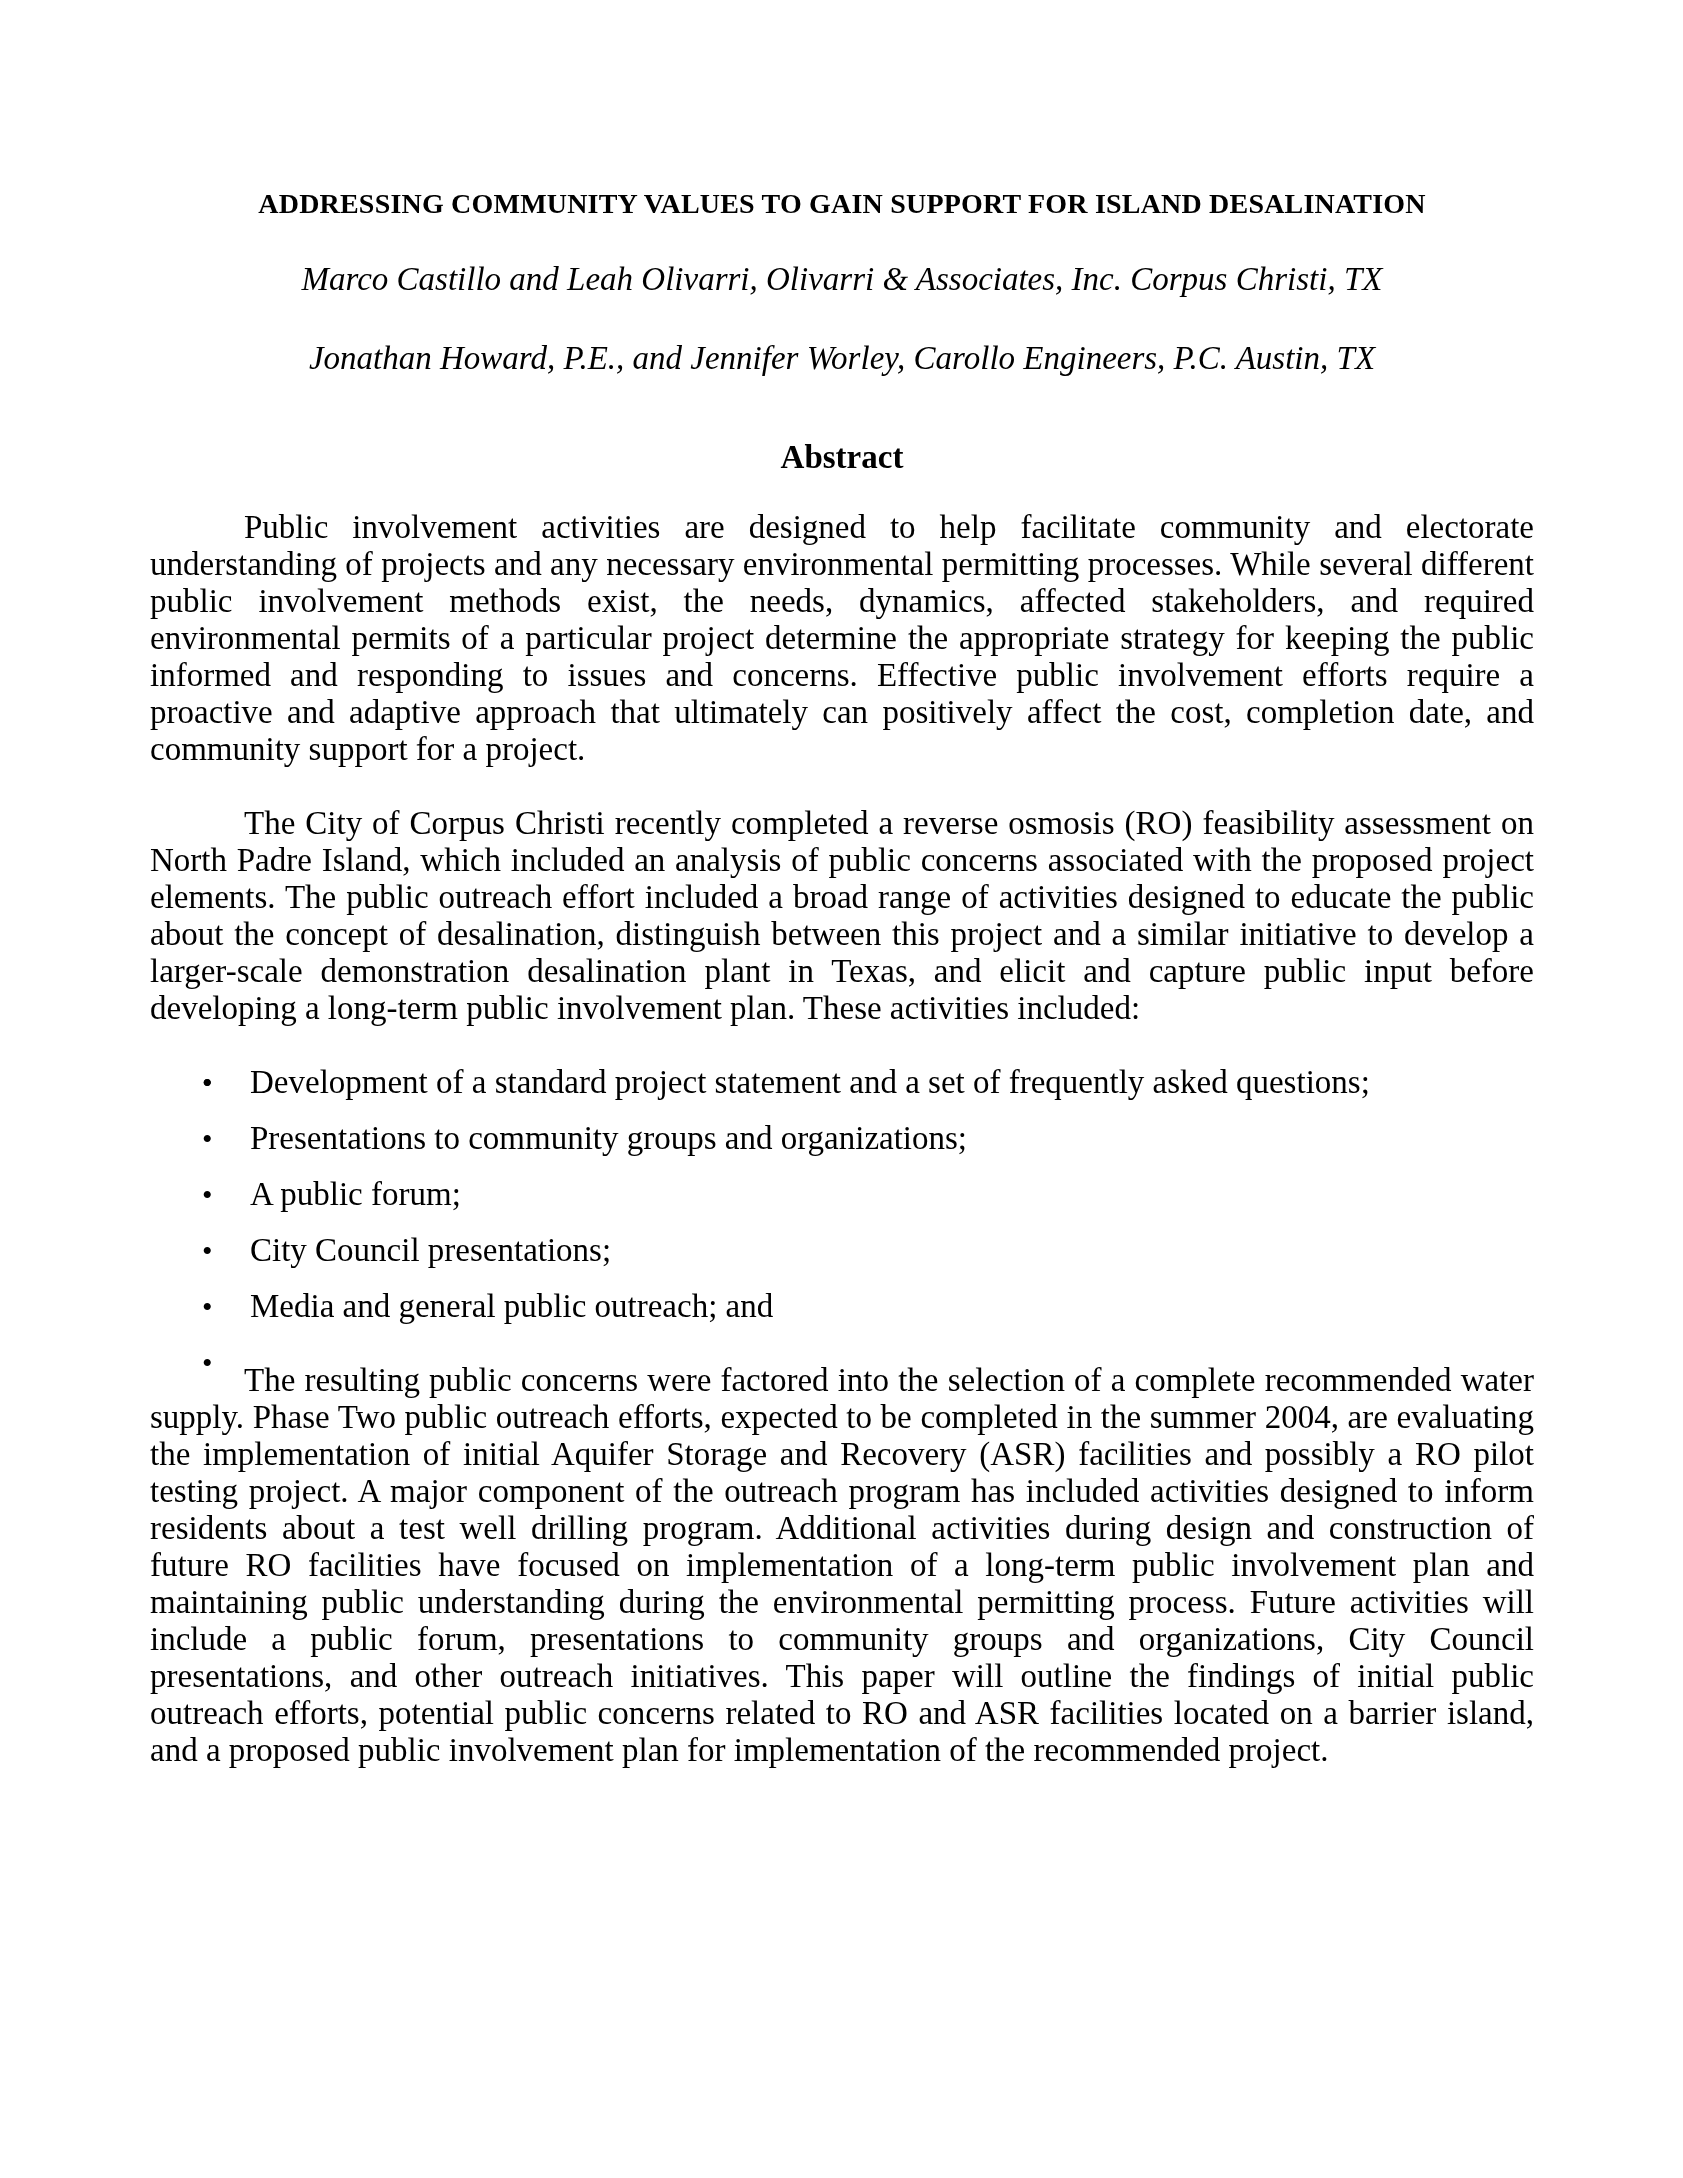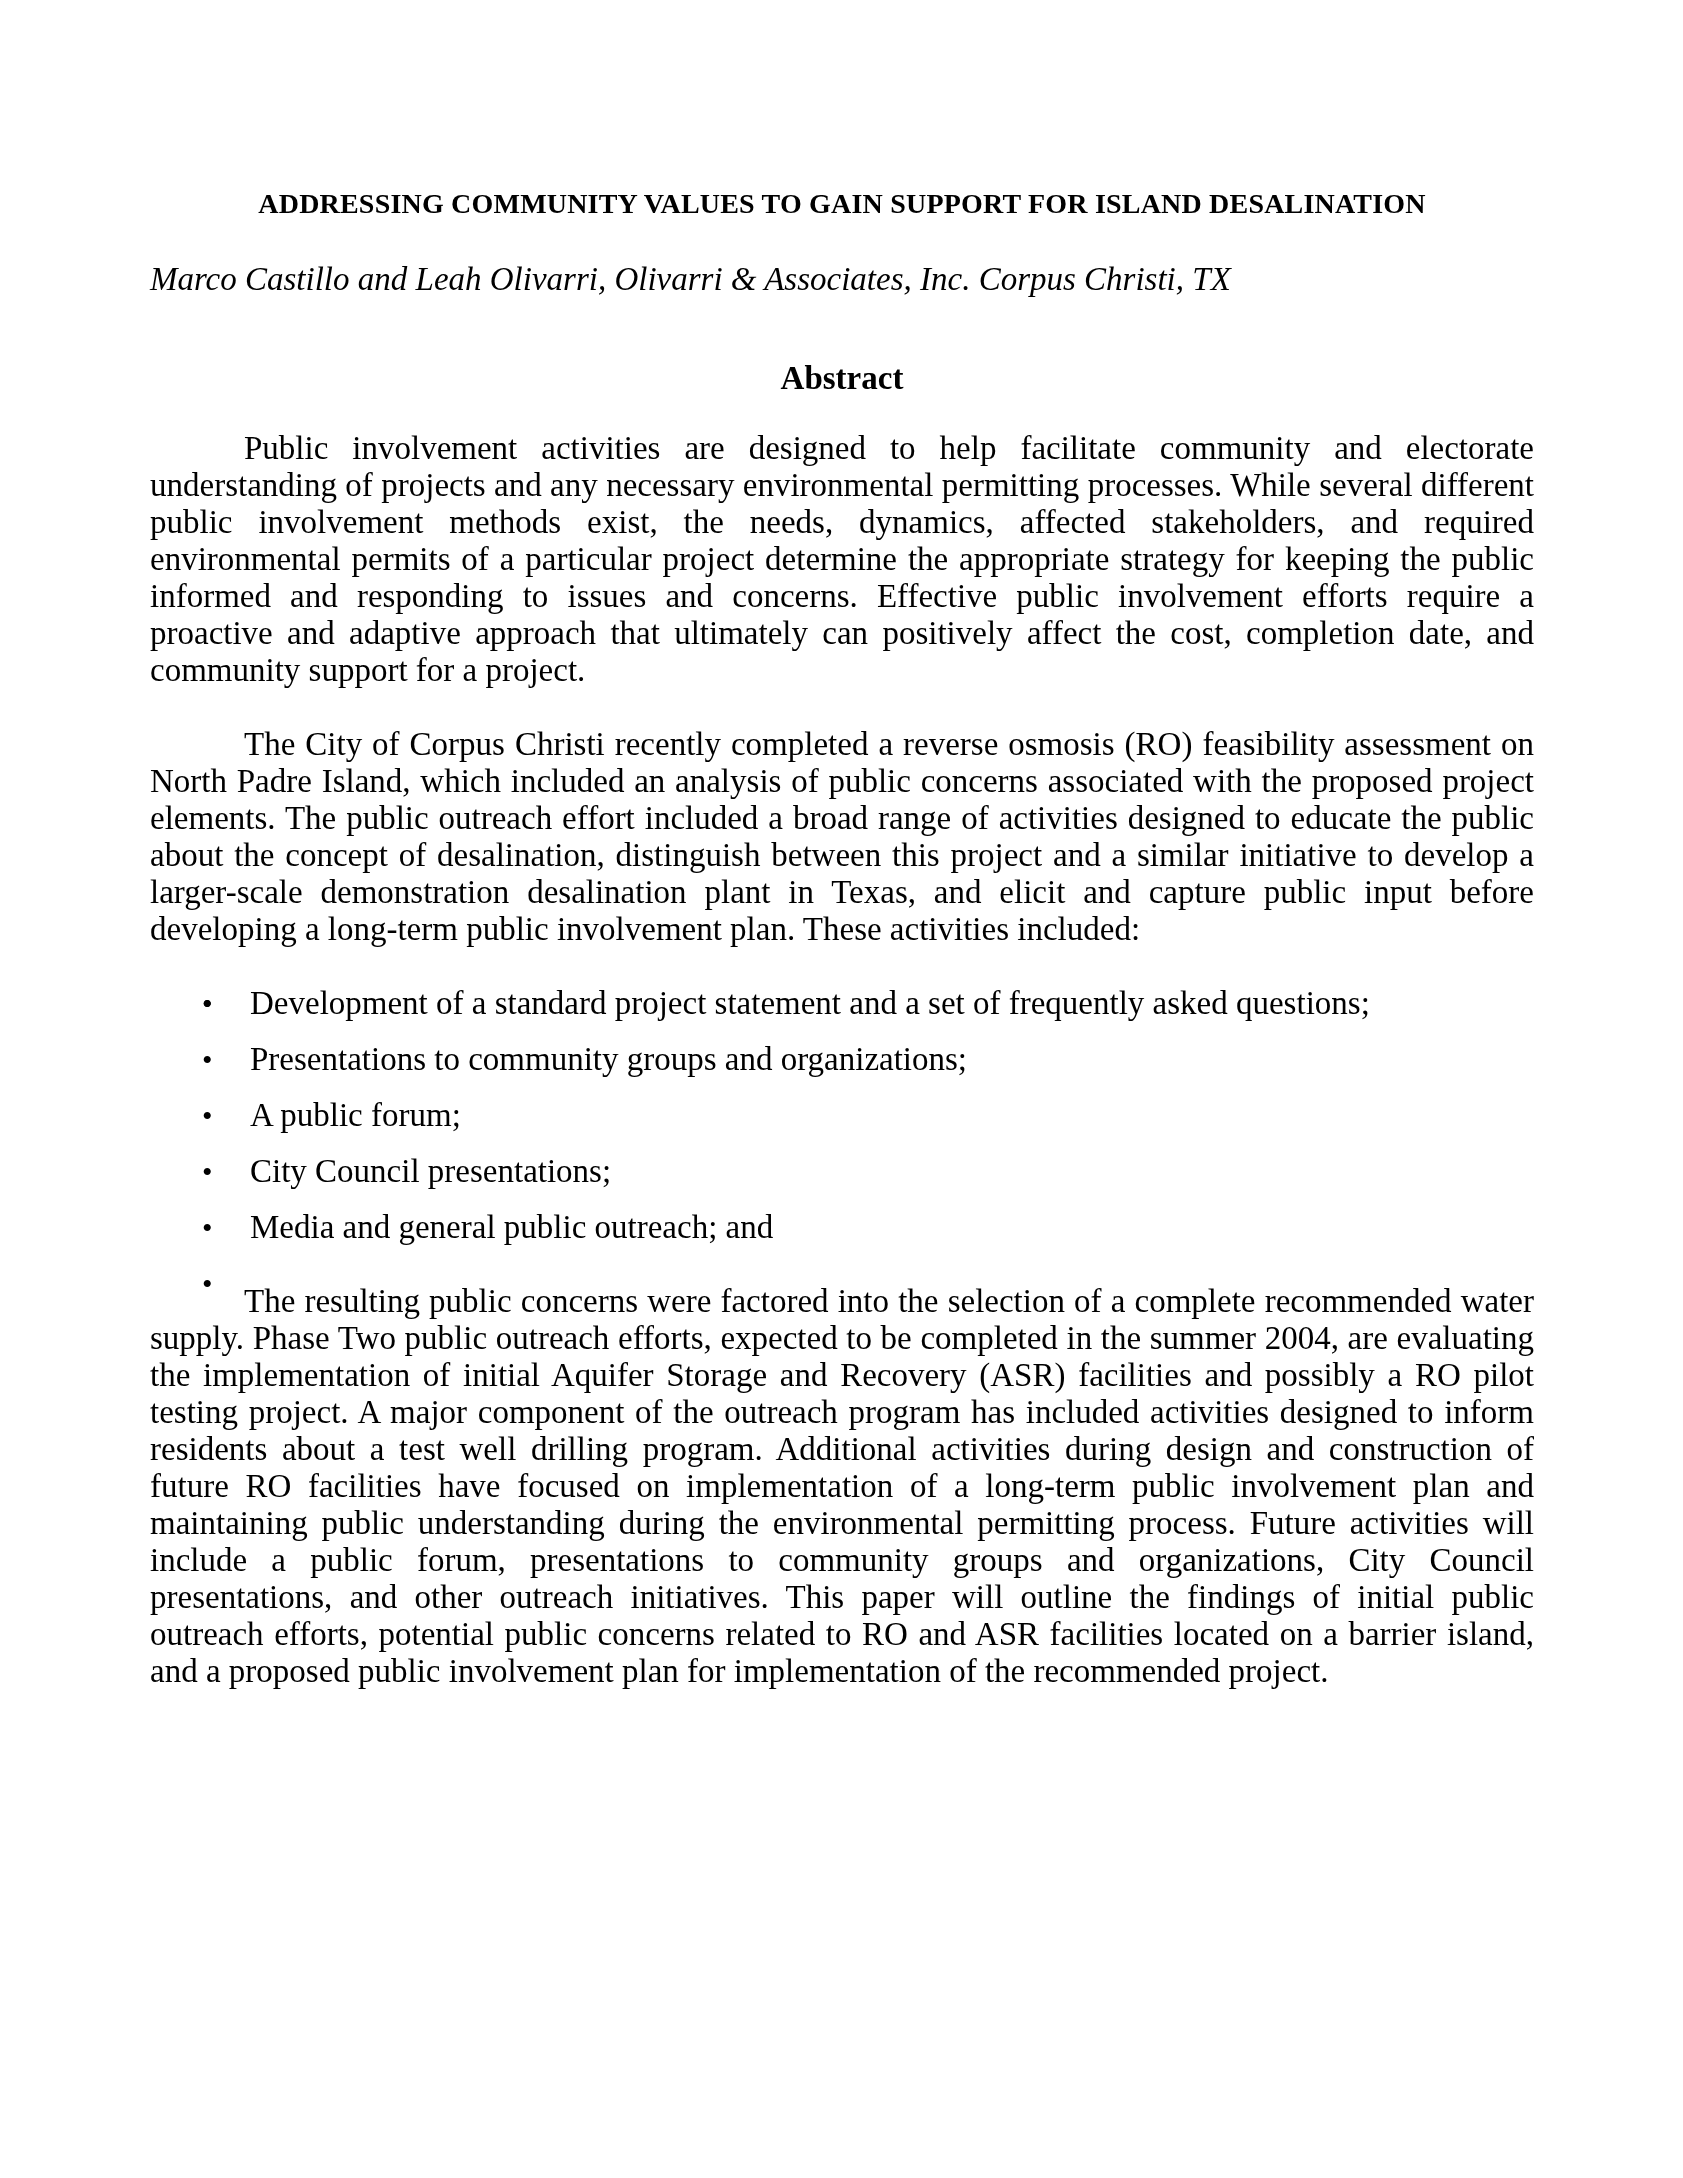--- a/index.html
+++ b/index.html
@@ -26,20 +26,21 @@
     font-size: 28px;
     font-weight: bold;
     text-align: center;
     line-height: 40px;
     margin: 0 0 36px 0;
     letter-spacing: 0.2px;
   }
   .author-line {
     font-size: 33px;
     font-style: italic;
+    text-align: center;
     line-height: 38px;
     margin: 0 0 41px 0;
   }
   .section-heading {
     font-size: 33px;
     font-weight: bold;
     text-align: center;
     line-height: 38px;
     margin: 61px 0 33px 0;
   }
@@ -71,20 +72,21 @@
 </style>
 </head>
 <body>
 
 <div class="page">
 
   <h1 class="title">ADDRESSING COMMUNITY VALUES TO GAIN SUPPORT FOR ISLAND DESALINATION</h1>
 
   <p class="author-line">Marco Castillo and Leah Olivarri, Olivarri &amp; Associates, Inc. Corpus Christi, TX</p>
 
+  <p class="author-line">Jonathan Howard, P.E., and Jennifer Worley, Carollo Engineers, P.C. Austin, TX</p>
 
   <h2 class="section-heading">Abstract</h2>
 
   <p class="para">Public involvement activities are designed to help facilitate community and electorate understanding of projects and any necessary environmental permitting processes. While several different public involvement methods exist, the needs, dynamics, affected stakeholders, and required environmental permits of a particular project determine the appropriate strategy for keeping the public informed and responding to issues and concerns. Effective public involvement efforts require a proactive and adaptive approach that ultimately can positively affect the cost, completion date, and community support for a project.</p>
 
   <p class="para">The City of Corpus Christi recently completed a reverse osmosis (RO) feasibility assessment on North Padre Island, which included an analysis of public concerns associated with the proposed project elements.  The public outreach effort included a broad range of activities designed to educate the public about the concept of desalination, distinguish between this project and a similar initiative to develop a larger-scale demonstration desalination plant in Texas, and elicit and capture public input before developing a long-term public involvement plan. These activities included:</p>
 
   <ul class="activities">
     <li>
       <span class="marker">•</span>

